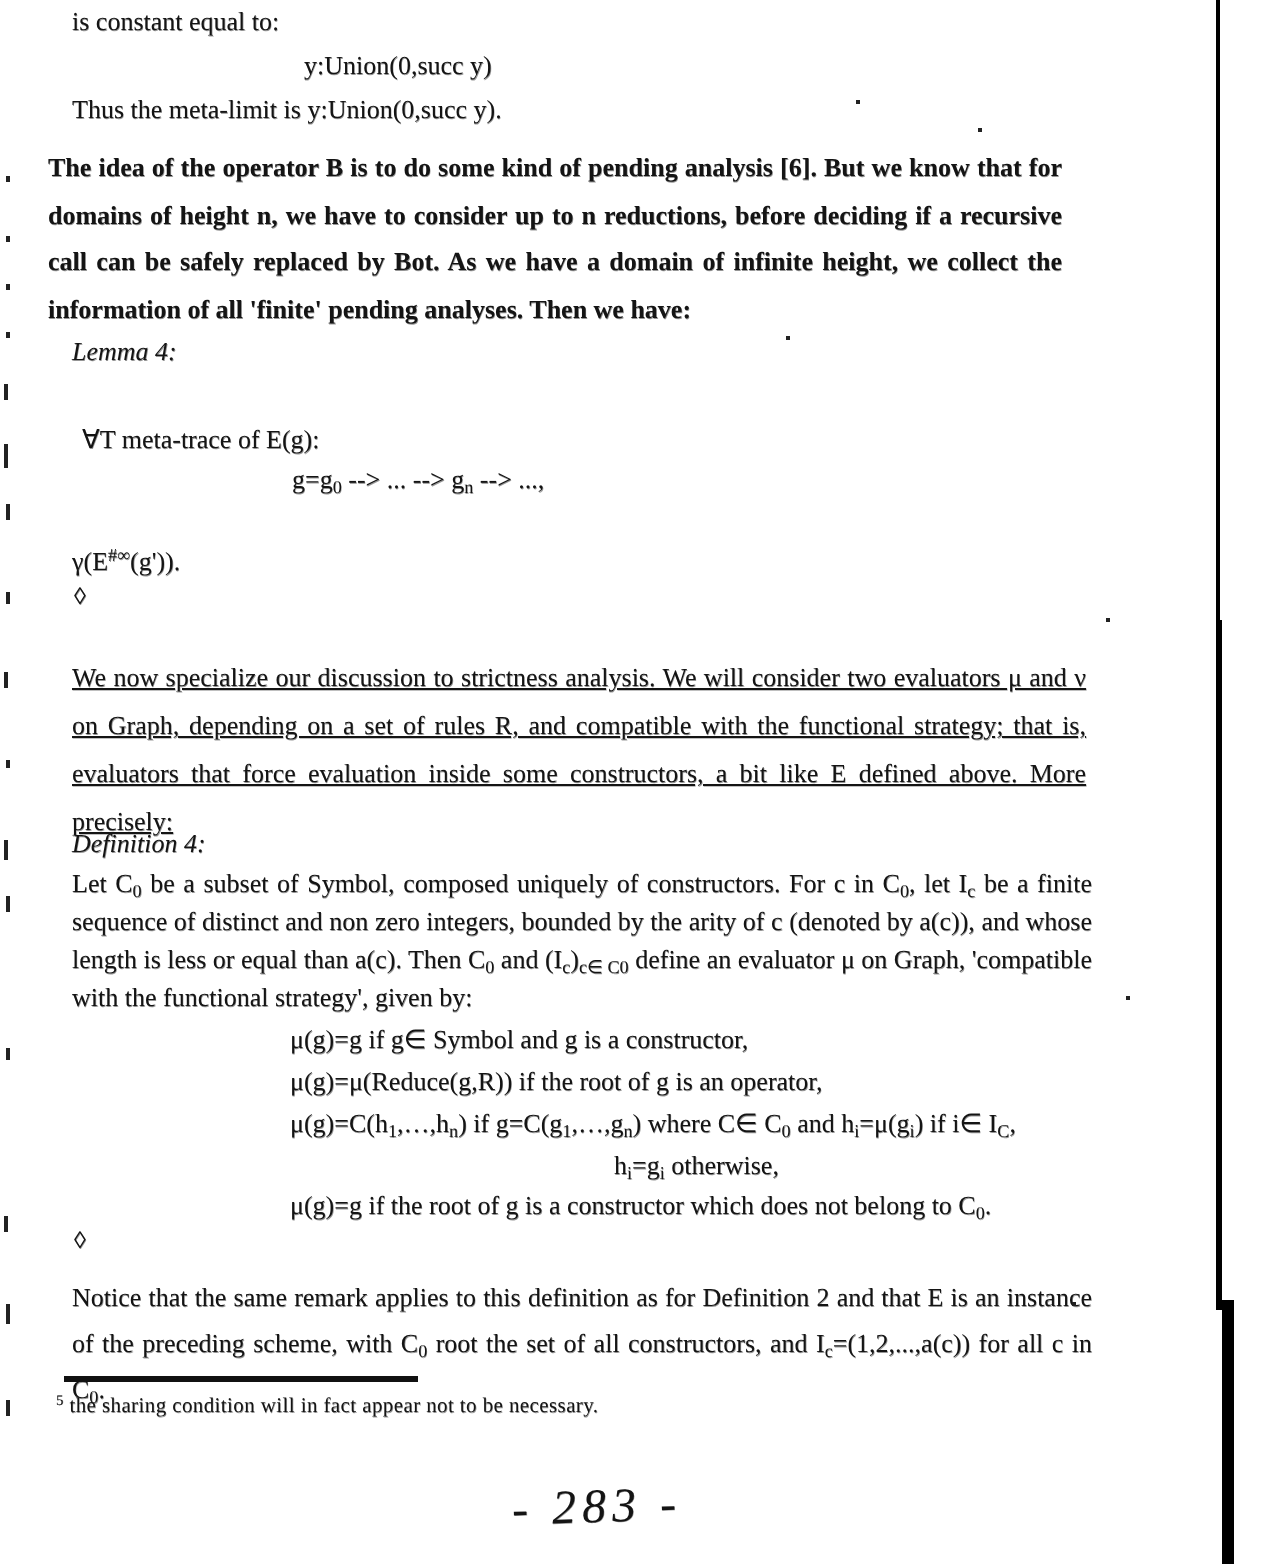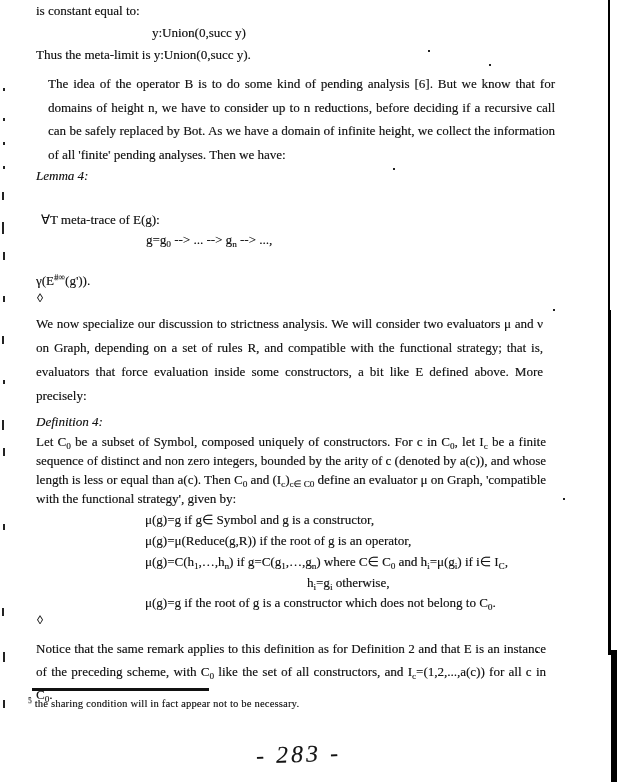--- a/index.html
+++ b/index.html
@@ -12,29 +12,29 @@
   .t{position:absolute;font-size:13px;line-height:20px;white-space:nowrap;}
   .blk{position:absolute;font-size:13px;white-space:normal;text-align:justify;}
   .stretch{text-align:justify;text-align-last:justify;}
   .italic{font-style:italic;}
   sub,sup{font-size:0.7em;line-height:0;}
   sub{vertical-align:-0.3em;}
   sup{vertical-align:0.5em;}
   #intro1{left:36px;top:1px;}
   #introF{left:152px;top:23px;}
   #intro2{left:36px;top:45px;}
-  #para1{left:48px;top:72px;width:507px;line-height:23.5px;}
+  #para1{left:24px;top:72px;width:507px;line-height:23.5px;font-weight:bold;}
   #lemTitle{left:36px;top:166px;}
   #lemL1{left:41px;top:188px;}
   #lemL2{left:41px;top:210px;}
   #lemTrace{left:146px;top:230px;}
   #lemL3{left:36px;top:250px;width:508px;font-size:13px;line-height:20px;}
   #lemL4{left:36px;top:271px;}
   #lemQed{left:37px;top:288px;font-size:12px;}
-  #para2{left:36px;top:312px;width:507px;line-height:24px;}
+  #para2{left:36px;top:327px;width:507px;line-height:24px;text-decoration:underline;}
   #defTitle{left:36px;top:412px;}
   #defBody{left:36px;top:432px;width:510px;line-height:19px;}
   #eq1{left:145px;top:510px;}
   #eq2{left:145px;top:531px;}
   #eq3{left:145px;top:552px;}
   #eq4{left:307px;top:573px;}
   #eq5{left:145px;top:593px;}
   #defQed{left:37px;top:610px;font-size:12px;}
   #para3{left:36px;top:637px;width:510px;line-height:23px;}
   #fnRule{position:absolute;left:32px;top:688px;width:177px;height:3px;background:#111;}
@@ -64,21 +64,21 @@
 
   <div class="t italic" id="defTitle">Definition 4:</div>
   <div class="blk" id="defBody"><span>Let C</span><sub>0</sub><span> be a subset of Symbol, composed uniquely of constructors. For c in C</span><sub>0</sub><span>, let I</span><sub>c</sub><span> be a finite sequence of distinct and non zero integers, bounded by the arity of c (denoted by a(c)), and whose length is less or equal than a(c). Then C</span><sub>0</sub><span> and (I</span><sub>c</sub><span>)</span><sub>c∈ C0</sub><span> define an evaluator μ on Graph, 'compatible with the functional strategy', given by:</span></div>
   <div class="t" id="eq1"><span>μ(g)=g  if g∈ Symbol and g is a constructor,</span></div>
   <div class="t" id="eq2"><span>μ(g)=μ(Reduce(g,R))  if the root of g is an operator,</span></div>
   <div class="t" id="eq3"><span>μ(g)=C(h</span><sub>1</sub><span>,…,h</span><sub>n</sub><span>)  if g=C(g</span><sub>1</sub><span>,…,g</span><sub>n</sub><span>) where C∈ C</span><sub>0</sub><span> and h</span><sub>i</sub><span>=μ(g</span><sub>i</sub><span>) if i∈ I</span><sub>C</sub><span>,</span></div>
   <div class="t" id="eq4"><span>h</span><sub>i</sub><span>=g</span><sub>i</sub><span> otherwise,</span></div>
   <div class="t" id="eq5"><span>μ(g)=g  if the root of g is a constructor which does not belong to C</span><sub>0</sub><span>.</span></div>
   <div class="t" id="defQed">◊</div>
 
-  <div class="blk stretch" id="para3"><span>Notice that the same remark applies to this definition as for Definition 2 and that E is an instance of the preceding scheme, with C</span><sub>0</sub><span> like the set of all constructors, and I</span><sub>c</sub><span>=(1,2,...,a(c)) for all c in C</span><sub>0</sub><span>.</span></div>
+  <div class="blk stretch" id="para3"><span>Notice that the same remark applies to this definition as for Definition 2 and that E is an instance of the preceding scheme, with C</span><sub>0</sub><span> root the set of all constructors, and I</span><sub>c</sub><span>=(1,2,...,a(c)) for all c in C</span><sub>0</sub><span>.</span></div>
 
   <div id="fnRule"></div>
   <div class="t" id="footnote"><sup>5</sup><span>  the sharing condition will in fact appear not to be necessary.</span></div>
 
   <div class="t" id="pageNum">- 283 -</div>
 
   <div class="edge" style="left:608px;top:0;width:2px;height:310px;"></div>
   <div class="edge" style="left:608px;top:310px;width:3px;height:345px;"></div>
   <div class="edge" style="left:611px;top:650px;width:6px;height:132px;"></div>
 

